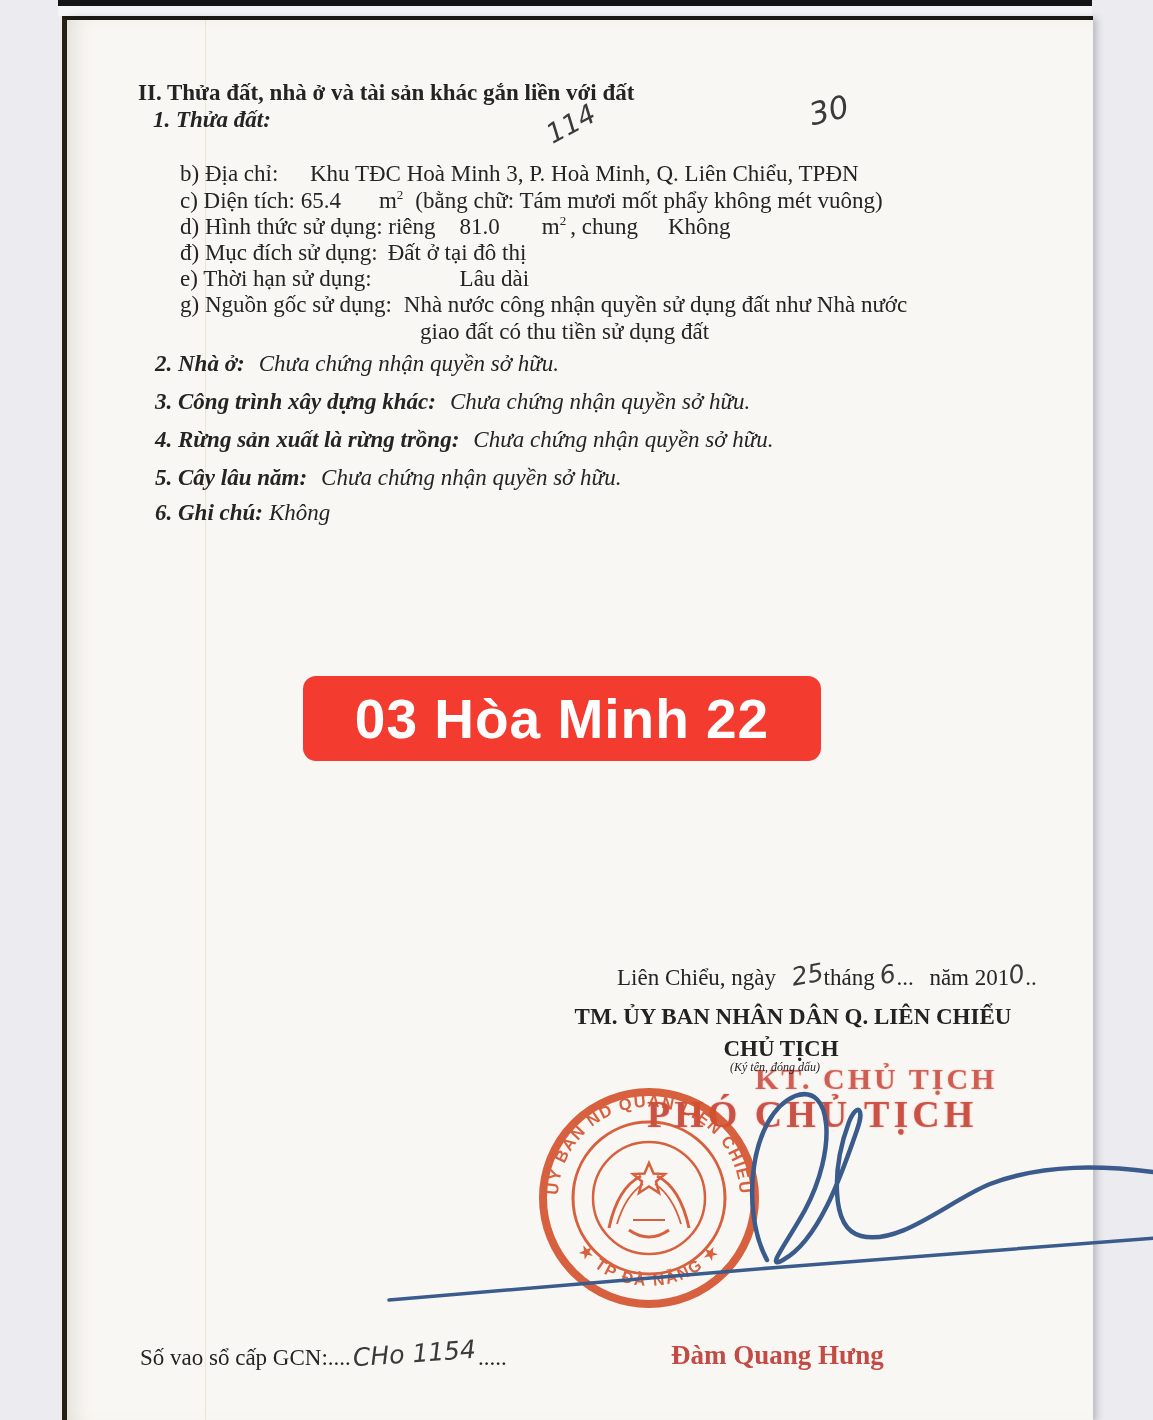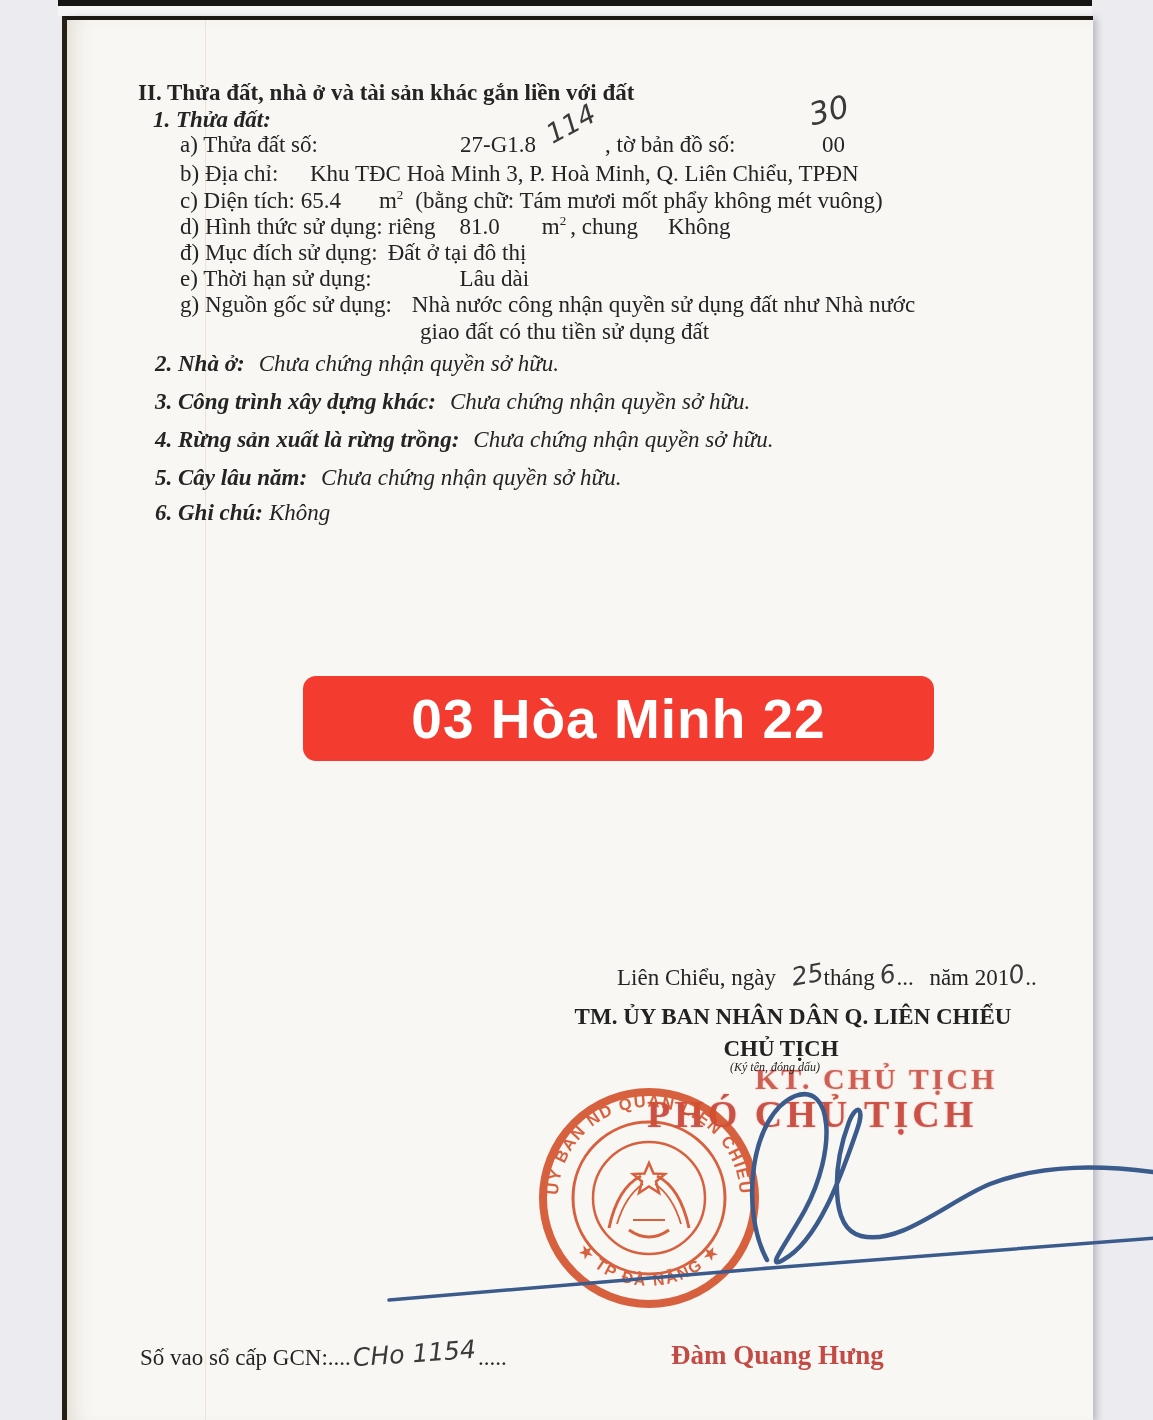--- a/index.html
+++ b/index.html
@@ -14,21 +14,21 @@
   .line{position:absolute;left:0;width:100%;height:30px;font-size:23px;white-space:nowrap;color:#242424;}
   .abs{position:absolute;top:0;white-space:nowrap;}
   .b{font-weight:bold;}
   .bi{font-weight:bold;font-style:italic;}
   .i{font-style:italic;}
   .sup{font-size:13px;vertical-align:super;line-height:0;}
   .hand{font-family:"DejaVu Sans",sans-serif;font-style:italic;color:#3a3a3a;}
   .hand-114{position:absolute;left:478px;top:88px;font-size:27px;transform:rotate(-28deg);}
   .hand-30{position:absolute;left:742px;top:72px;font-size:31px;transform:rotate(-14deg);}
   .hand-inline{display:inline-block;font-size:25px;transform:rotate(-10deg) translateY(-2px);}
-  .banner{position:absolute;left:236px;top:656px;width:631px;height:85px;border-radius:13px;
+  .banner{position:absolute;left:236px;top:656px;width:518px;height:85px;border-radius:13px;
           background:#f33b30;display:flex;align-items:center;justify-content:center;}
   .banner span{font-family:"Liberation Sans",sans-serif;font-weight:bold;font-size:55px;
           color:#ffffff;letter-spacing:1px;}
   .sig-center{position:absolute;left:426px;width:600px;text-align:center;white-space:nowrap;}
   .overlay{position:absolute;font-family:"Liberation Serif",serif;font-weight:bold;white-space:nowrap;
           color:rgba(197,58,46,.72);text-shadow:0 0 2px rgba(197,58,46,.35);}
   .ov1{left:688px;top:1042px;font-size:30px;letter-spacing:3px;z-index:1;}
   .ov2{left:580px;top:1072px;font-size:38px;letter-spacing:4px;z-index:1;color:rgba(197,58,46,.82);}
   .note{z-index:2;}
   .stamp-svg{position:absolute;left:462px;top:1058px;z-index:1;opacity:.9;filter:blur(.3px);}
@@ -43,26 +43,20 @@
 <div class="canvas">
   <div class="top-bar"></div>
   <div class="top-gap"></div>
 
   <div class="page">
     <div class="fold"></div>
 
     <div class="line b" style="top:60px;left:71px">II. Thửa đất, nhà ở và tài sản khác gắn liền với đất</div>
     <div class="line bi" style="top:87px;left:86px">1. Thửa đất:</div>
 
-    <div class="line" style="top:112px">
-      <span class="abs" style="left:113px">a) Thửa đất số:</span>
-      <span class="abs" style="left:393px">27-G1.8</span>
-      <span class="abs" style="left:538px">, tờ bản đồ số:</span>
-      <span class="abs" style="left:755px">00</span>
-    </div>
     <span class="hand hand-114">114</span>
     <span class="hand hand-30">30</span>
 
     <div class="line" style="top:141px">
       <span class="abs" style="left:113px">b) Địa chỉ:</span>
       <span class="abs" style="left:243px">Khu TĐC Hoà Minh 3, P. Hoà Minh, Q. Liên Chiểu, TPĐN</span>
     </div>
 
     <div class="line" style="top:168px;left:113px">
       <span>c) Diện tích: 65.4</span><span style="margin-left:38px">m</span><sup class="sup">2</sup><span style="margin-left:12px">(bằng chữ: Tám mươi  mốt phẩy không mét vuông)</span>
@@ -74,21 +68,21 @@
 
     <div class="line" style="top:220px;left:113px">
       <span>đ) Mục đích sử dụng:</span><span style="margin-left:10px">Đất ở tại đô thị</span>
     </div>
 
     <div class="line" style="top:246px;left:113px">
       <span>e) Thời hạn sử dụng:</span><span style="margin-left:88px">Lâu dài</span>
     </div>
 
     <div class="line" style="top:272px;left:113px">
-      <span>g) Nguồn gốc sử dụng:</span><span style="margin-left:20px">Nhà nước công nhận quyền sử dụng đất như Nhà nước</span>
+      <span>g) Nguồn gốc sử dụng:</span><span style="margin-left:12px">Nhà nước công nhận quyền sử dụng đất như Nhà nước</span>
     </div>
     <div class="line" style="top:299px;left:353px">
       <span>giao đất có thu tiền sử dụng đất</span>
     </div>
 
     <div class="line" style="top:331px;left:88px">
       <span class="bi">2. Nhà ở:</span><span class="i" style="margin-left:14px">Chưa chứng nhận quyền sở hữu.</span>
     </div>
     <div class="line" style="top:369px;left:88px">
       <span class="bi">3. Công trình xây dựng khác:</span><span class="i" style="margin-left:14px">Chưa chứng nhận quyền sở hữu.</span>

